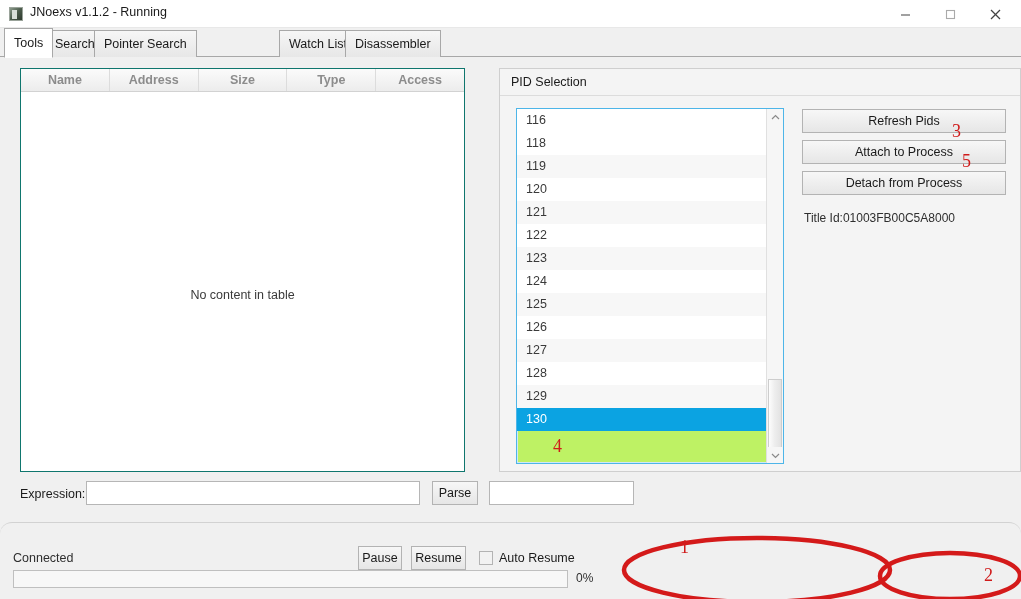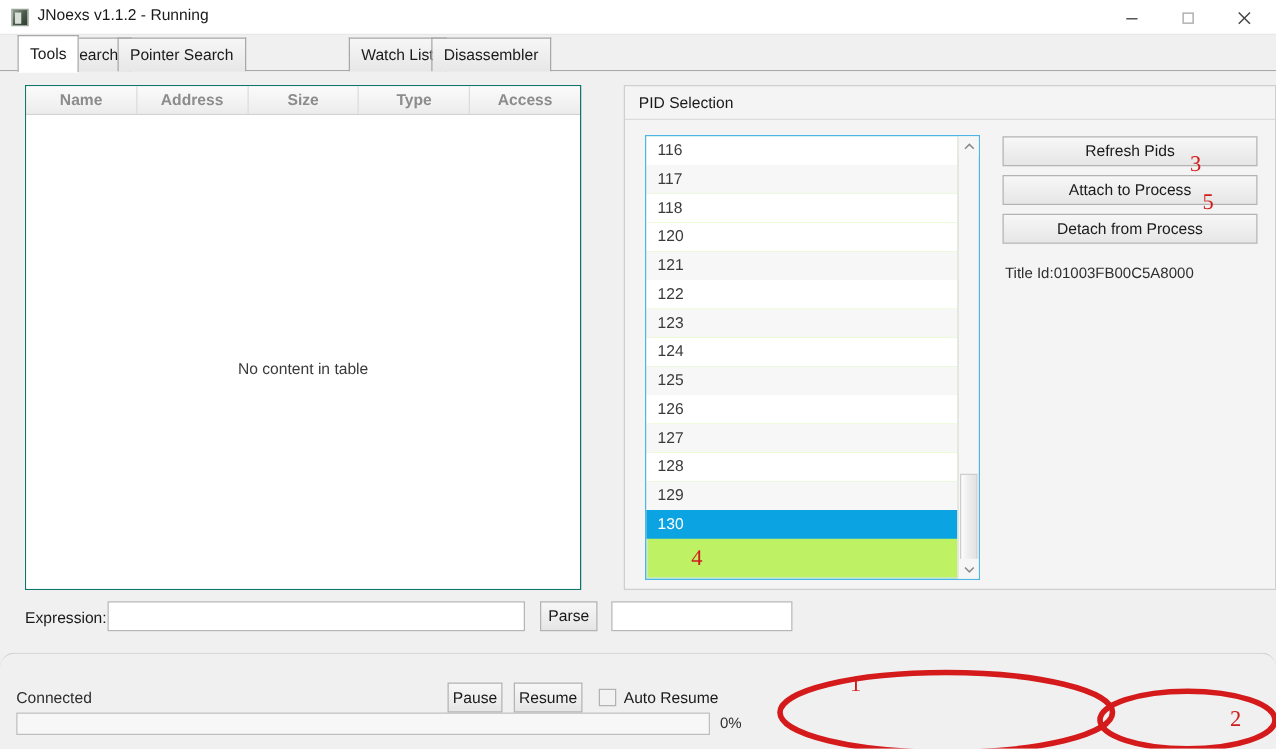--- a/index.html
+++ b/index.html
@@ -325,21 +325,21 @@
     </div>
     <div class="wbtn" id="btn-close">
       <svg width="15" height="15" viewBox="0 0 15 15">
           <line x1="3" y1="3" x2="12" y2="12" stroke="#444" stroke-width="1.2"></line>
           <line x1="12" y1="3" x2="3" y2="12" stroke="#444" stroke-width="1.2"></line>
         </svg>
     </div>
   </div>
 
   <div id="tabstrip">
-    <div class="tab active" style="left:14px;">Tools</div>
+    <div class="tab active" style="left:4px;">Tools</div>
     <div class="tab" style="left:45px;">Search</div>
     <div class="tab" style="left:94px;">Pointer Search</div>
     <div class="tab" style="left:279px;">Watch List</div>
     <div class="tab" style="left:345px;">Disassembler</div>
   </div>
 
   <div id="content">
 
     <div id="table-panel">
       <div id="table-head">
@@ -354,22 +354,22 @@
       </div>
     </div>
 
     <div id="pid-group">
       <div id="pid-group-title">PID Selection</div>
       <div id="pid-group-hdr-line"></div>
 
       <div id="pid-list-wrap">
         <div id="pid-list">
           <div class="pid-row">116</div>
-          <div class="pid-row alt">117</div>
           <div class="pid-row">118</div>
+          <div class="pid-row alt">119</div>
           <div class="pid-row">120</div>
           <div class="pid-row alt">121</div>
           <div class="pid-row">122</div>
           <div class="pid-row alt">123</div>
           <div class="pid-row">124</div>
           <div class="pid-row alt">125</div>
           <div class="pid-row">126</div>
           <div class="pid-row alt">127</div>
           <div class="pid-row">128</div>
           <div class="pid-row alt">129</div>

